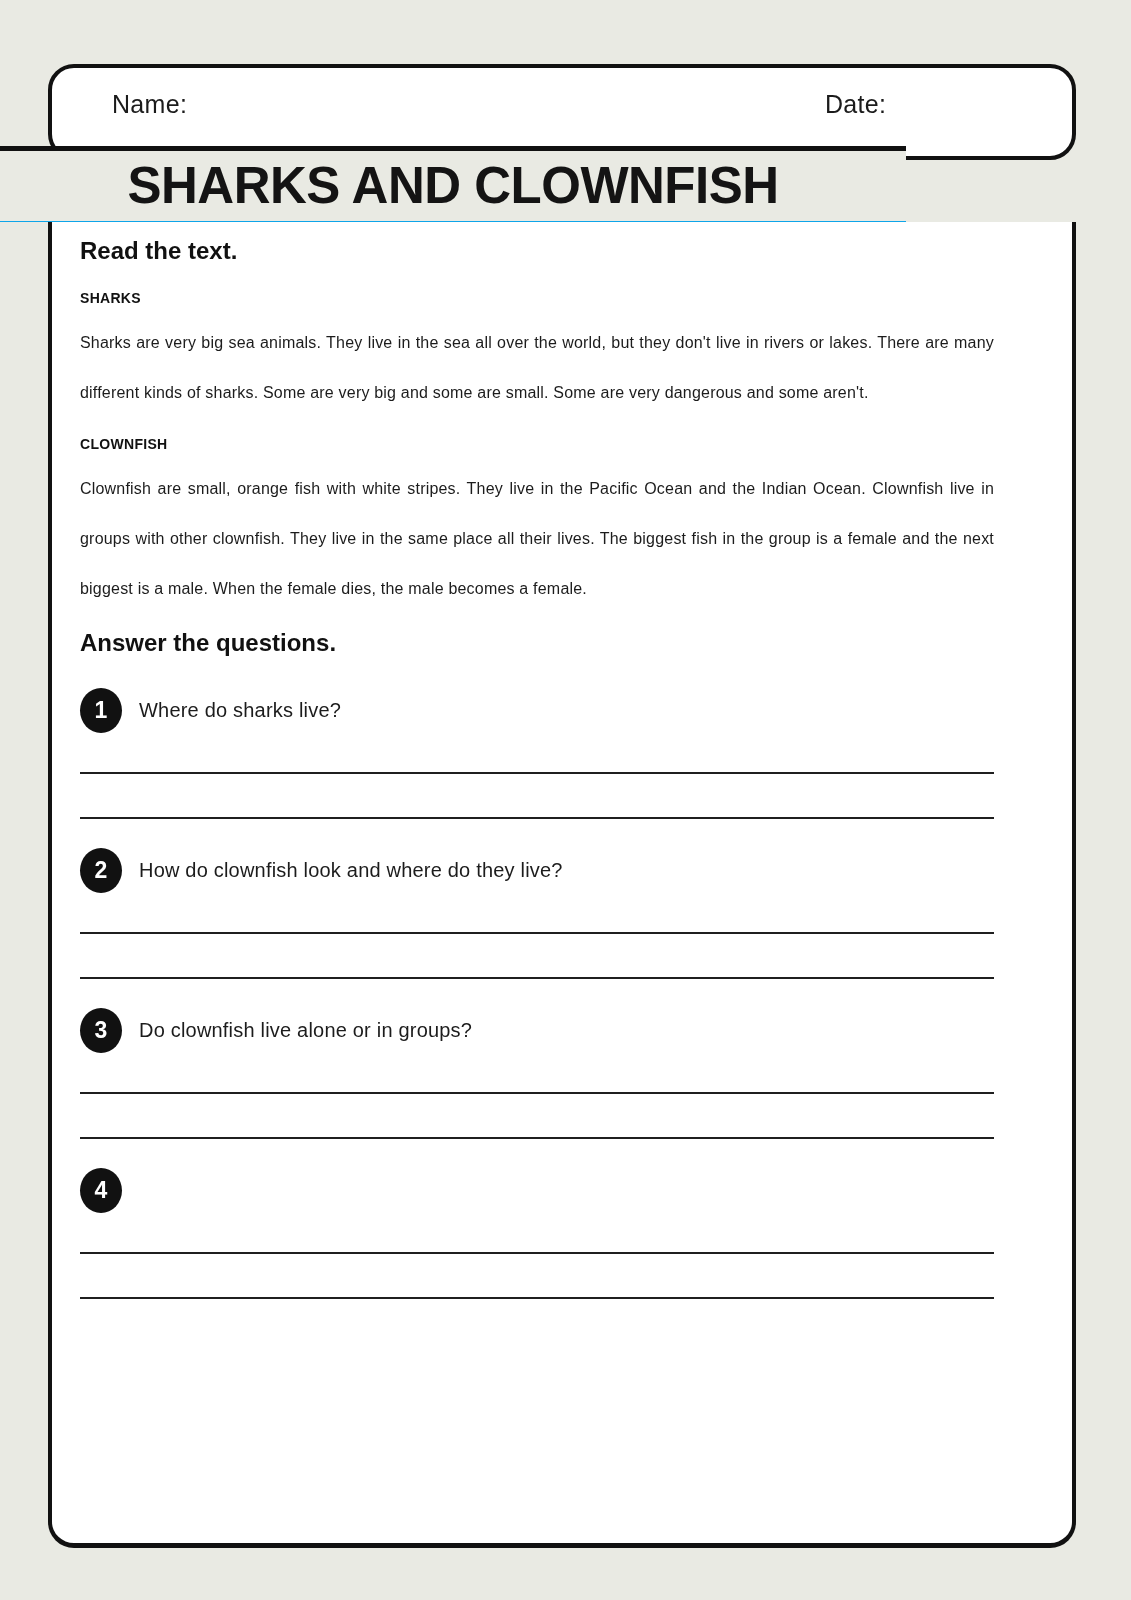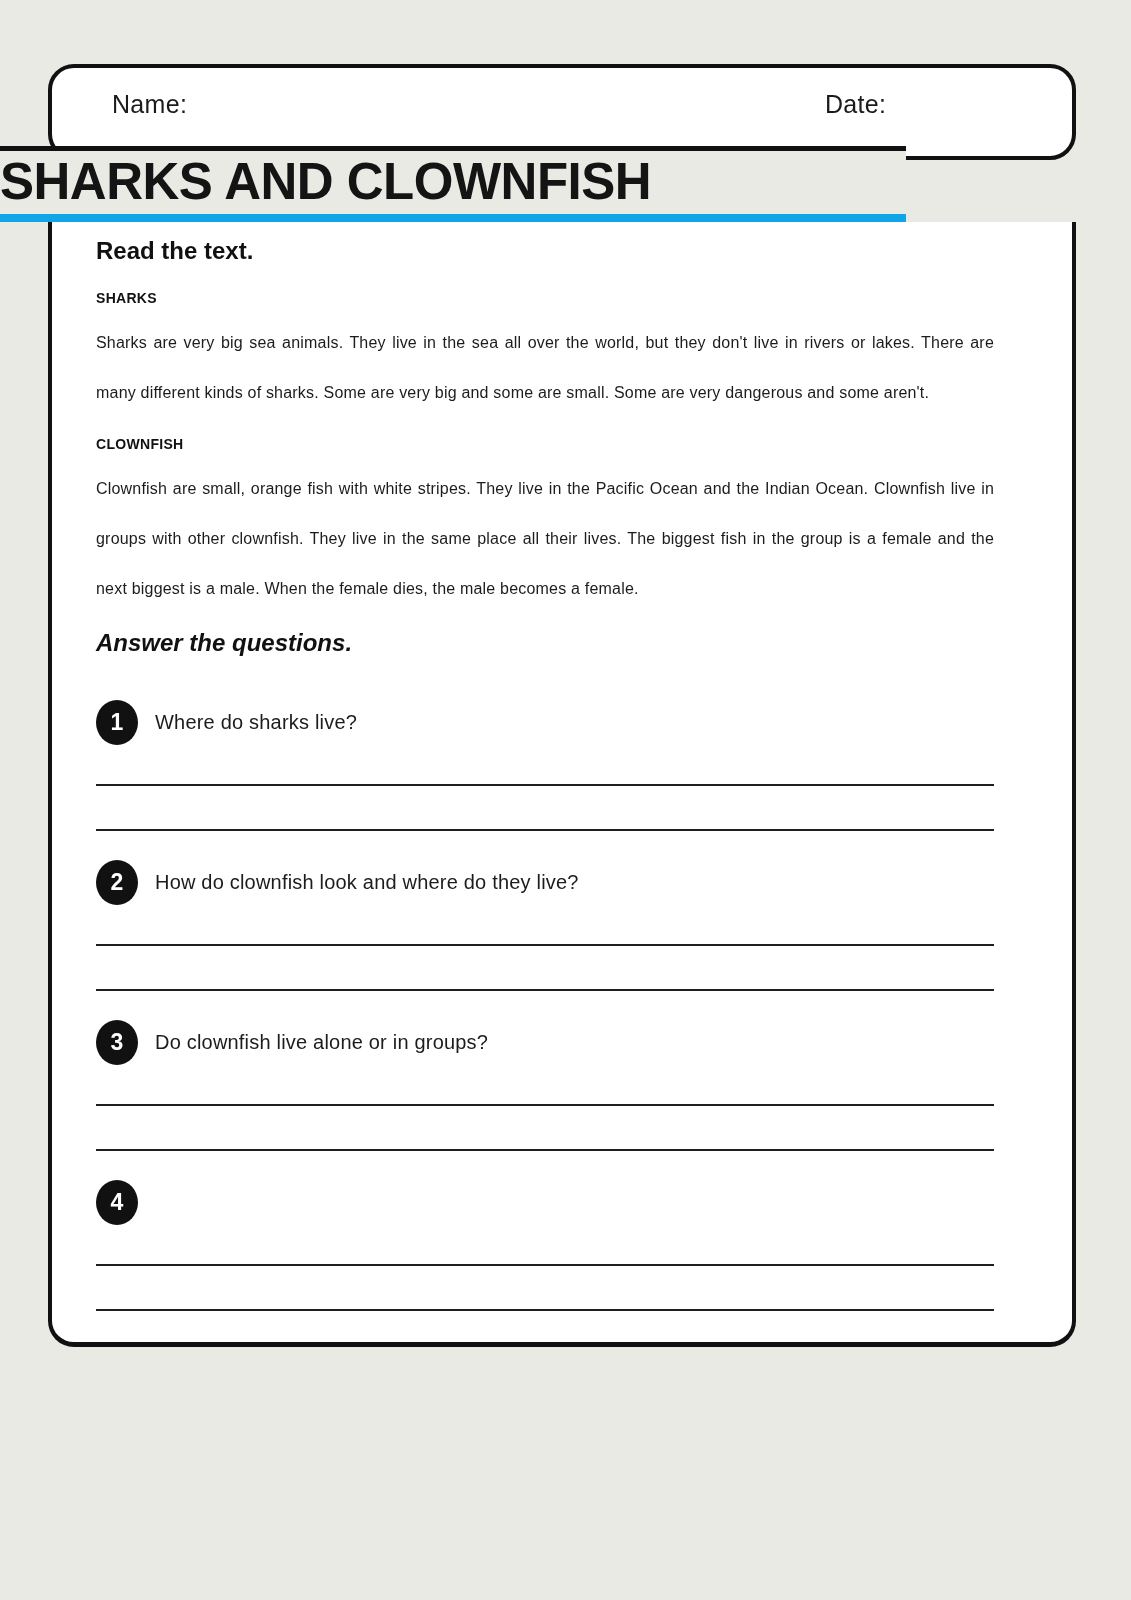--- a/index.html
+++ b/index.html
@@ -43,55 +43,56 @@
   .nb-fill.name-fill { left: 190px; width: 540px; }
   .nb-fill.date-fill { left: 860px; width: 150px; }
 
   
   .title-band {
     position: absolute;
     left: 0; top: 146px;
     width: 906px; height: 76px;
     background: #e9eae3;
     border-top: 5px solid #111111;
-    border-bottom: 8px solid #0ea5e9;
+    border-bottom: 1px solid #0ea5e9;
     display: flex;
     align-items: center;
+    justify-content: center;
     z-index: 3;
   }
   .title-band h1 {
     font-size: 51px;
     font-weight: bold;
     letter-spacing: -0.5px;
     color: #141414;
     transform: translateY(-1px);
   }
 
   
   .main-box {
     position: absolute;
     left: 48px; top: 222px;
-    width: 1028px; height: 1125px;
+    width: 1028px; height: 1326px;
     background: #ffffff;
     border-left: 4px solid #111111;
     border-right: 4px solid #111111;
     border-bottom: 5px solid #111111;
     border-radius: 0 0 26px 26px;
     z-index: 2;
-    padding: 16px 78px 0 44px;
+    padding: 16px 78px 0 28px;
   }
 
   .instr {
     font-size: 24px;
     font-weight: bold;
     line-height: 26px;
     color: #111111;
     margin-bottom: 24px;
   }
-  .instr.answer { margin-top: 12px; margin-bottom: 44px; font-style: italic; }
+  .instr.answer { margin-top: 12px; margin-bottom: 32px; }
 
   .sec-h {
     font-size: 14px;
     font-weight: bold;
     line-height: 20px;
     letter-spacing: 0.3px;
     color: #111111;
     margin-bottom: 10px;
   }
   .body-p {

